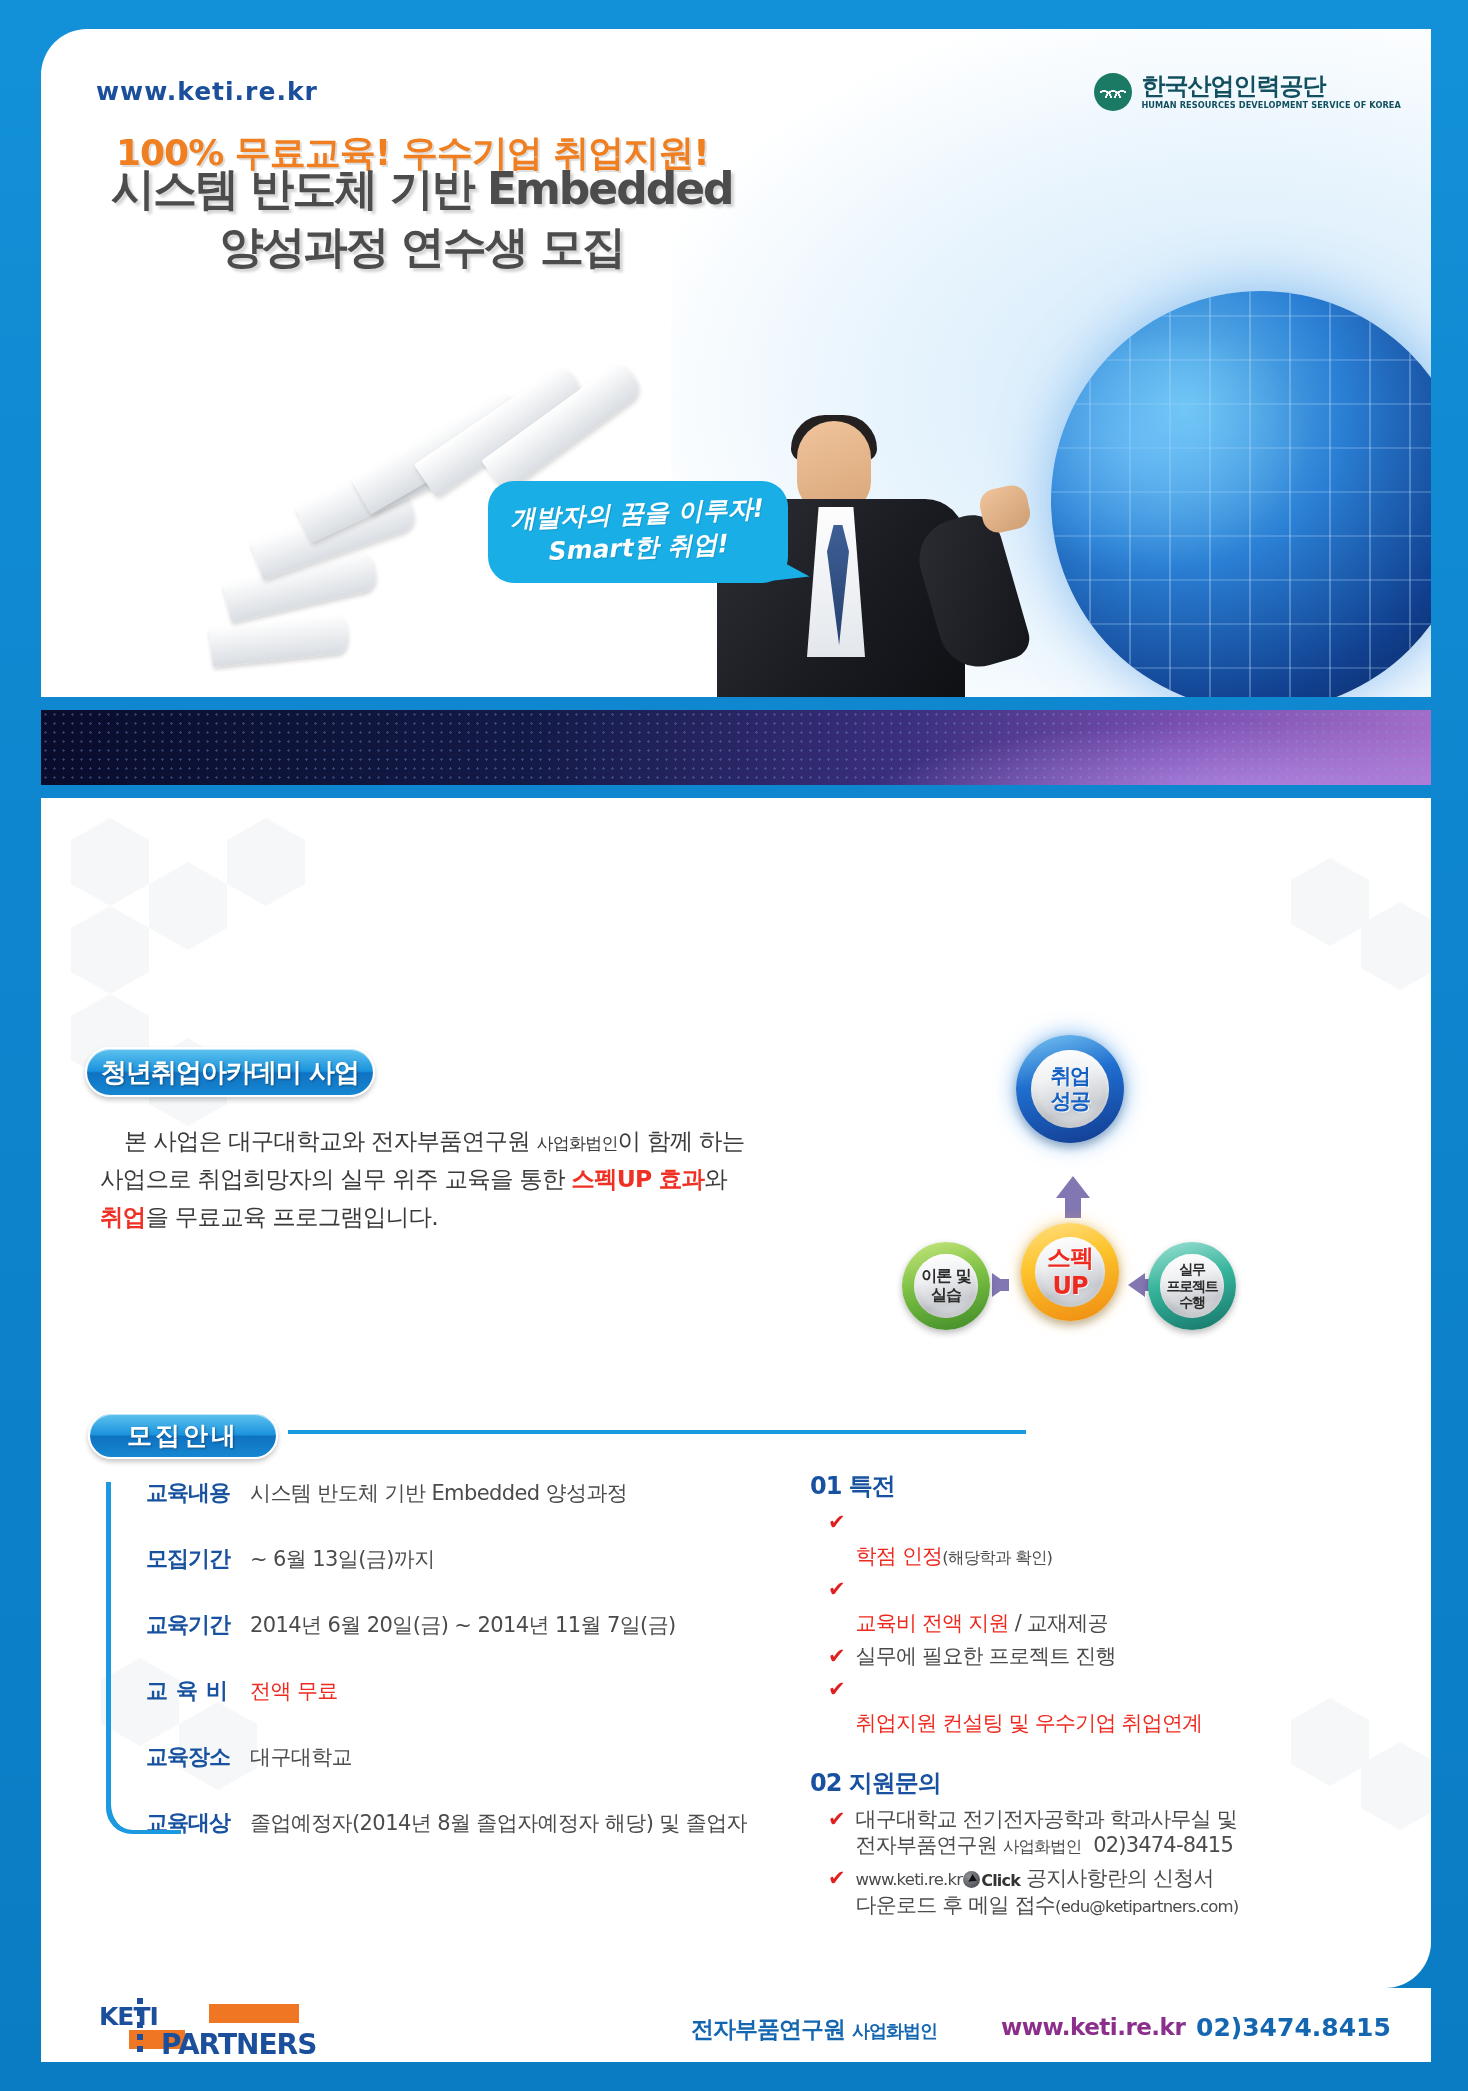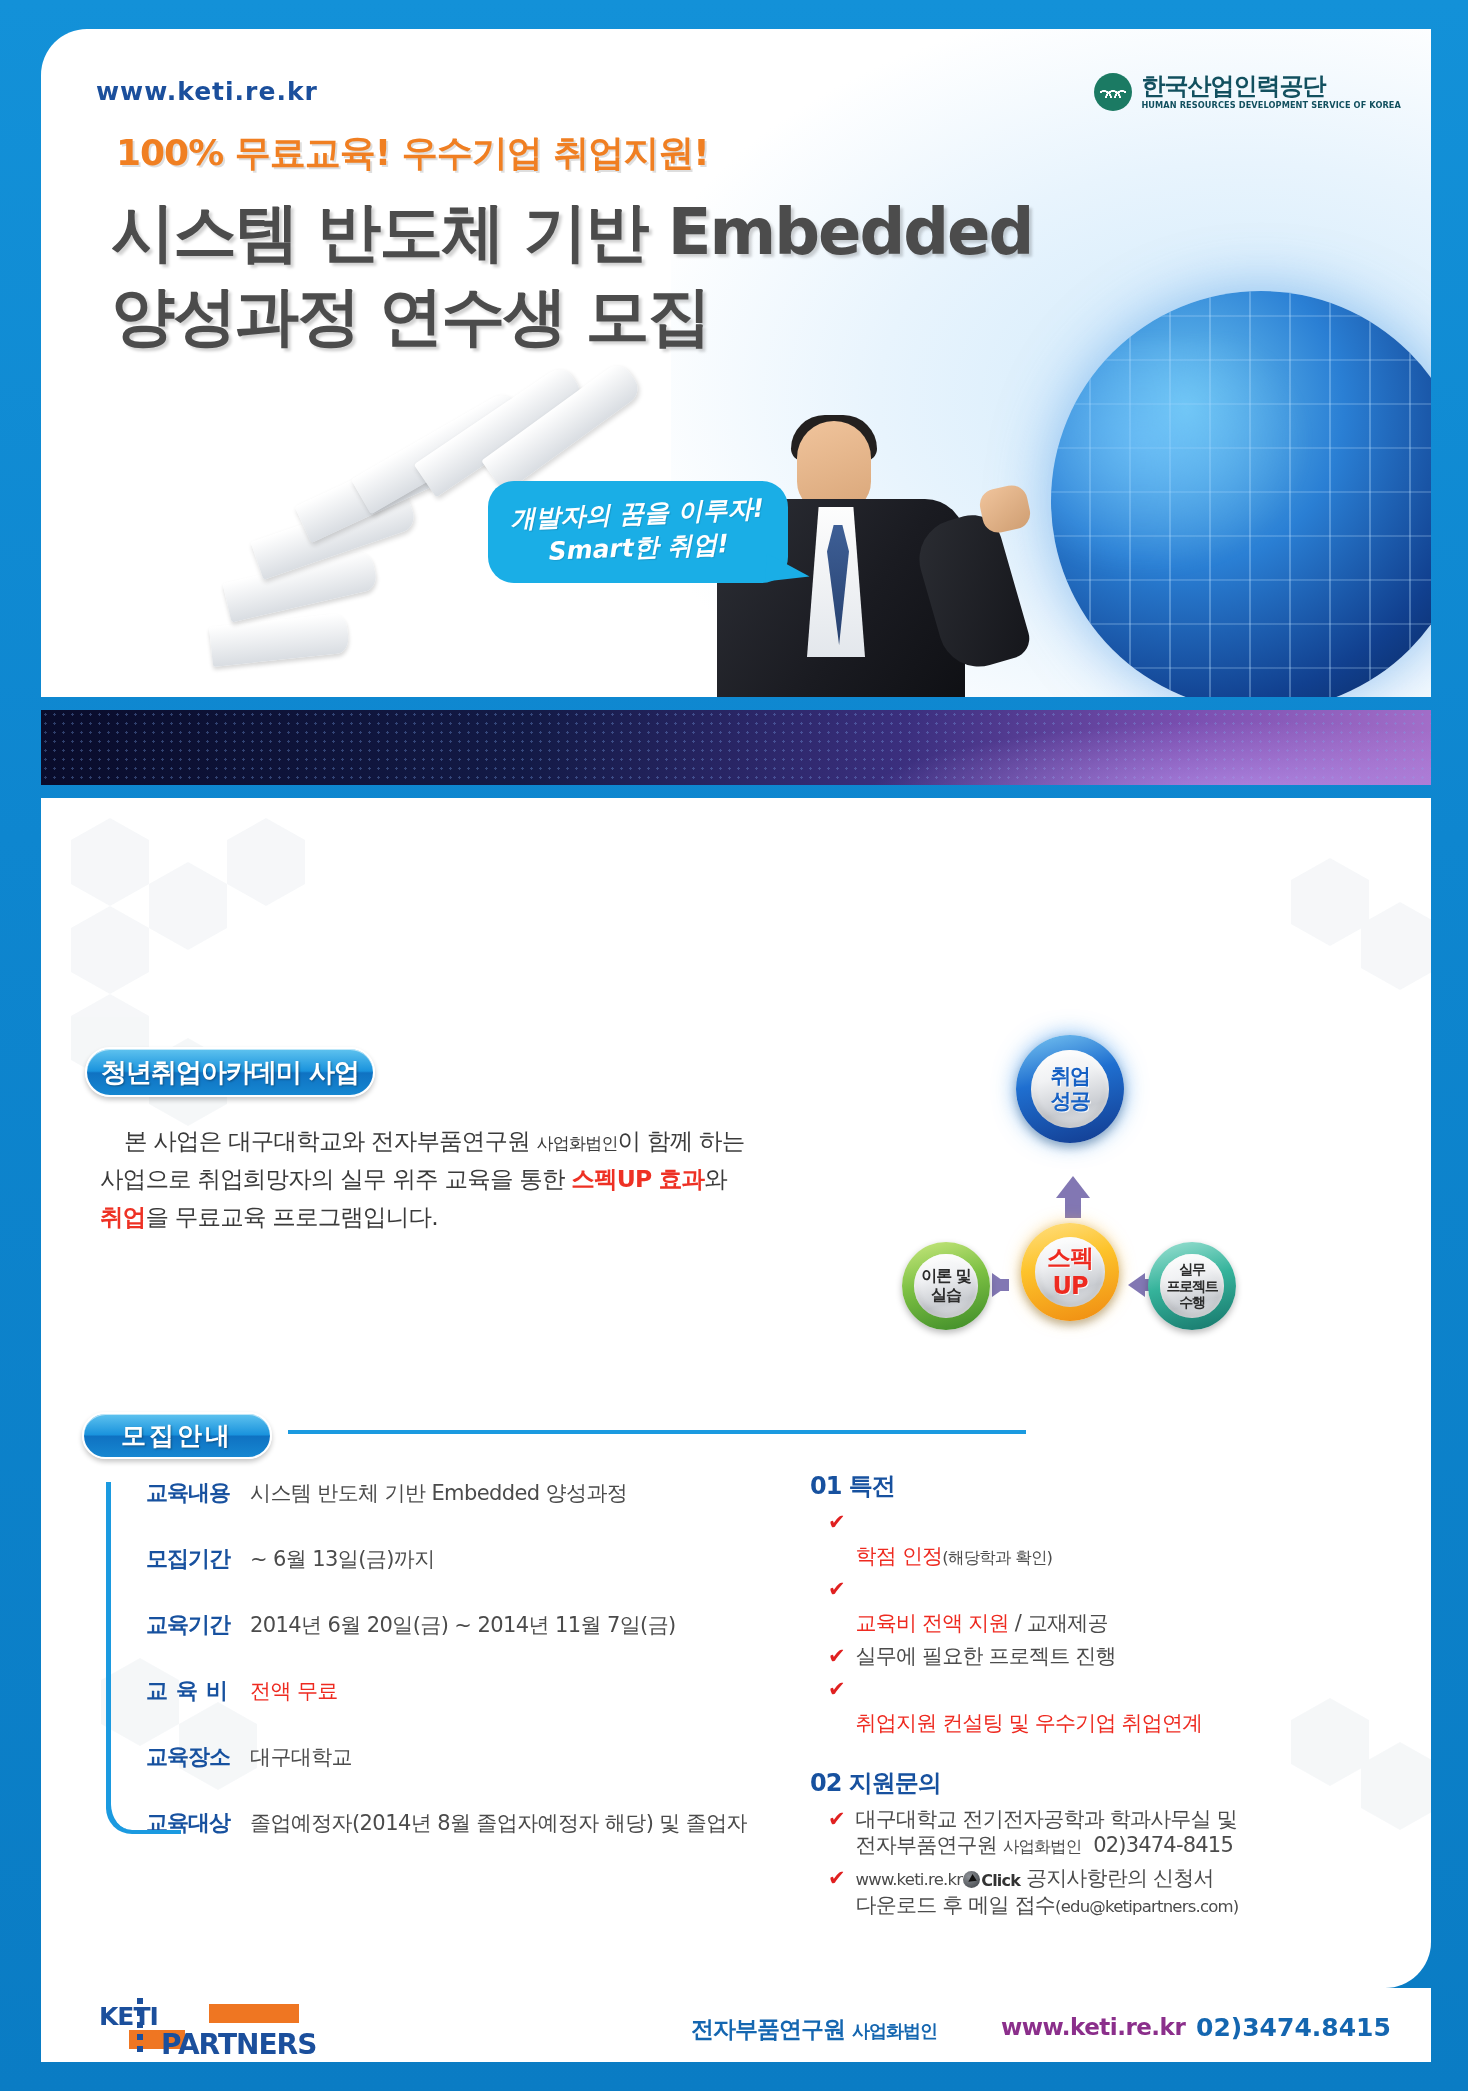--- a/index.html
+++ b/index.html
@@ -50,24 +50,25 @@
   .hrd-kr{ font-size:24px; font-weight:bold; color:#12505f; letter-spacing:-1px; }
   .hrd-en{ font-size:8.2px; font-weight:bold; color:#12505f; letter-spacing:0.1px; margin-top:2px;}
 
   .kicker{
     position:absolute; left:75px; top:100px;
     font-size:36px; font-weight:bold; color:#f07f22;
     text-shadow:2px 2px 0 rgba(0,0,0,.13);
     letter-spacing:-1px;
   }
   .title-main{
-    position:absolute; left:70px; top:161px;
-    font-size:64px; font-weight:bold; color:#4c4c4c;
+    position:absolute; left:70px; top:131px;
+    font-size:44px; font-weight:bold; color:#4c4c4c;
     line-height:1.32; letter-spacing:-2px;
     text-shadow:3px 3px 3px rgba(0,0,0,.18);
+    text-align:center;
   }
 
   
   .bubble{
     position:absolute; left:447px; top:452px; width:300px; height:102px;
     background:#1aaee6; border-radius:26px;
   }
   .bubble::after{
     content:""; position:absolute; right:-22px; bottom:0px;
     border-left:44px solid #1aaee6;
@@ -260,21 +261,21 @@
   .ar-r::after{ content:""; position:absolute; left:-14px; top:-6px; width:14px; height:12px; background:#8277b3; }
   .ar-l{
     position:absolute; left:208px; top:238px; width:0;height:0;
     border-top:12px solid transparent; border-bottom:12px solid transparent;
     border-right:17px solid #8277b3;
   }
   .ar-l::after{ content:""; position:absolute; left:17px; top:-6px; width:14px; height:12px; background:#8277b3; }
 
   
   .pill-b{
-    position:absolute; left:82px; top:1412px; width:190px; height:47px;
+    position:absolute; left:88px; top:1412px; width:190px; height:47px;
     font-size:25px; letter-spacing:3px; z-index:3;
   }
   .infobox{
     position:absolute; left:106px; top:1430px; width:920px; height:400px;
     border-left:5px solid #1b9ae0;
     border-top:4px solid #1b9ae0;
     border-radius:8px 0 0 26px;
     z-index:1;
   }
   .infobox::after{

